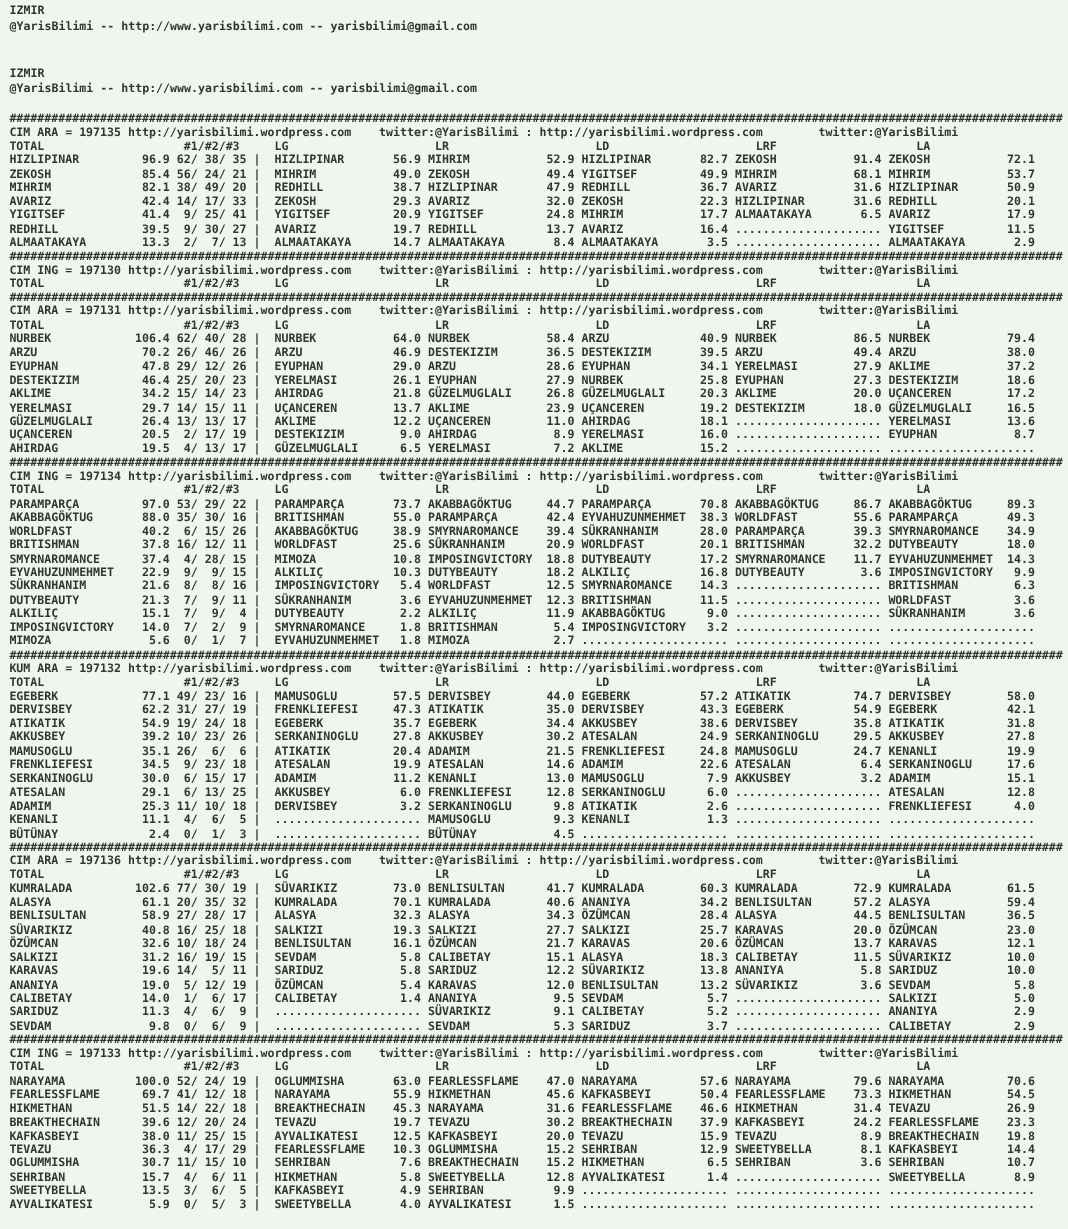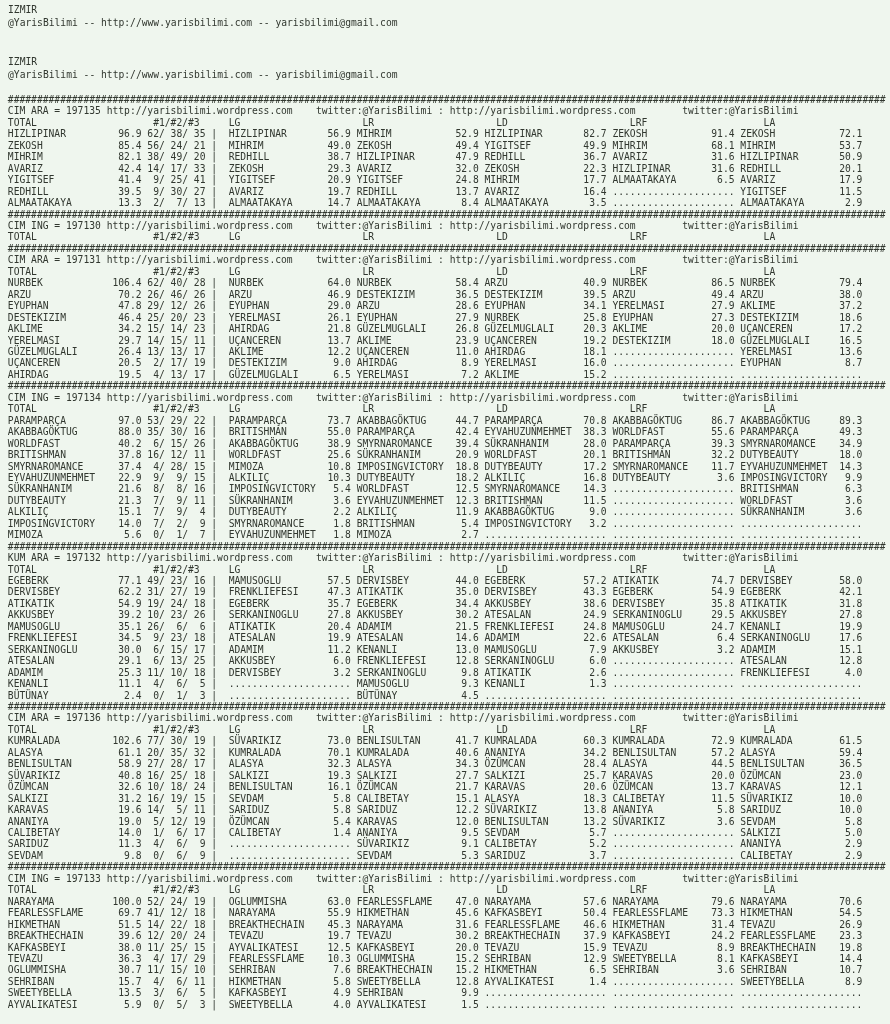--- a/index.html
+++ b/index.html
@@ -1,21 +1,21 @@
 <!DOCTYPE html>
 <html><head>
 <meta charset="utf-8">
 <style>
   * { margin: 0; padding: 0; box-sizing: border-box; }
   html, body { width: 890px; height: 1024px; overflow: hidden; }
   body {
     background: #eff6ee;
     font-family: "DejaVu Sans Mono", "Liberation Mono", monospace;
   }
-  .page { width: 890px; height: 1024px; padding: 3px 0 0 2px; }
+  .page { width: 890px; height: 1024px; padding: 3px 0 0 2px; font-weight: bold; }
   pre {
     font-family: "DejaVu Sans Mono", "Liberation Mono", monospace;
     font-size: 9.67px;
     color: #31372f;
     white-space: pre;
   }
   .letterhead { line-height: 13px; padding-left: 6px; }
   .letterhead.first { margin-bottom: 26px; }
   .letterhead.second { margin-bottom: 13px; }
   #report pre.section { line-height: 11.45px; }

